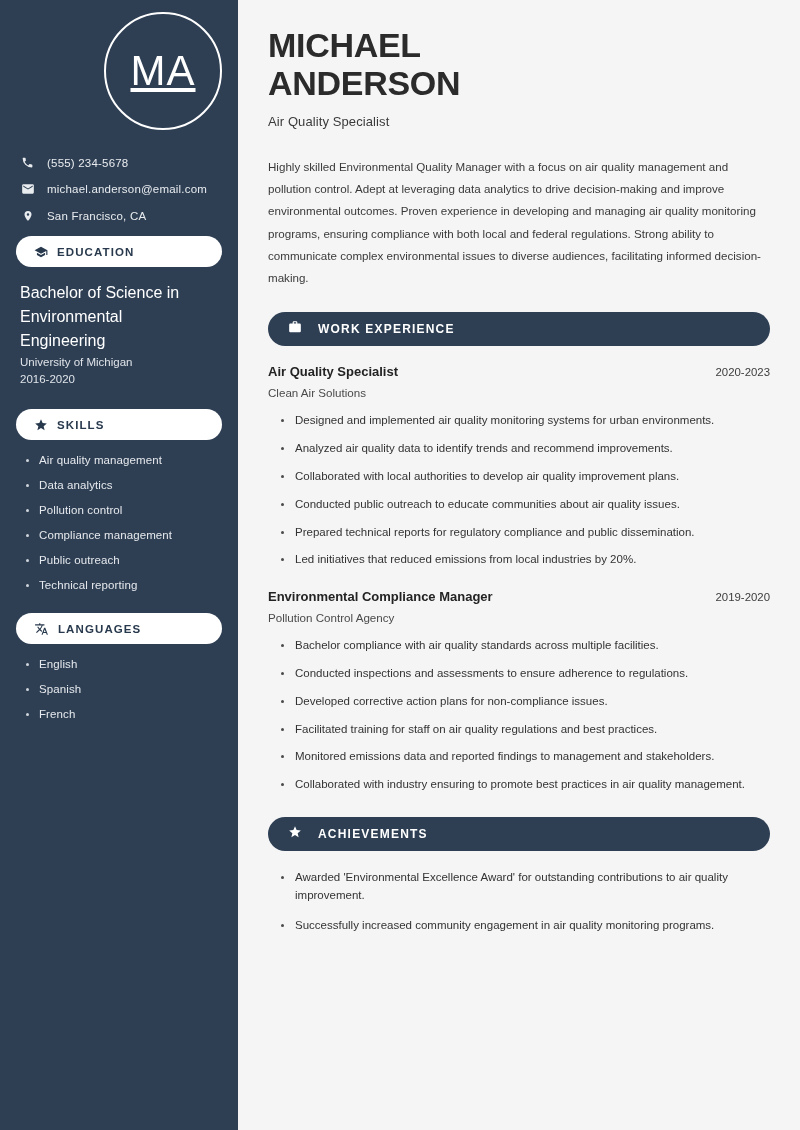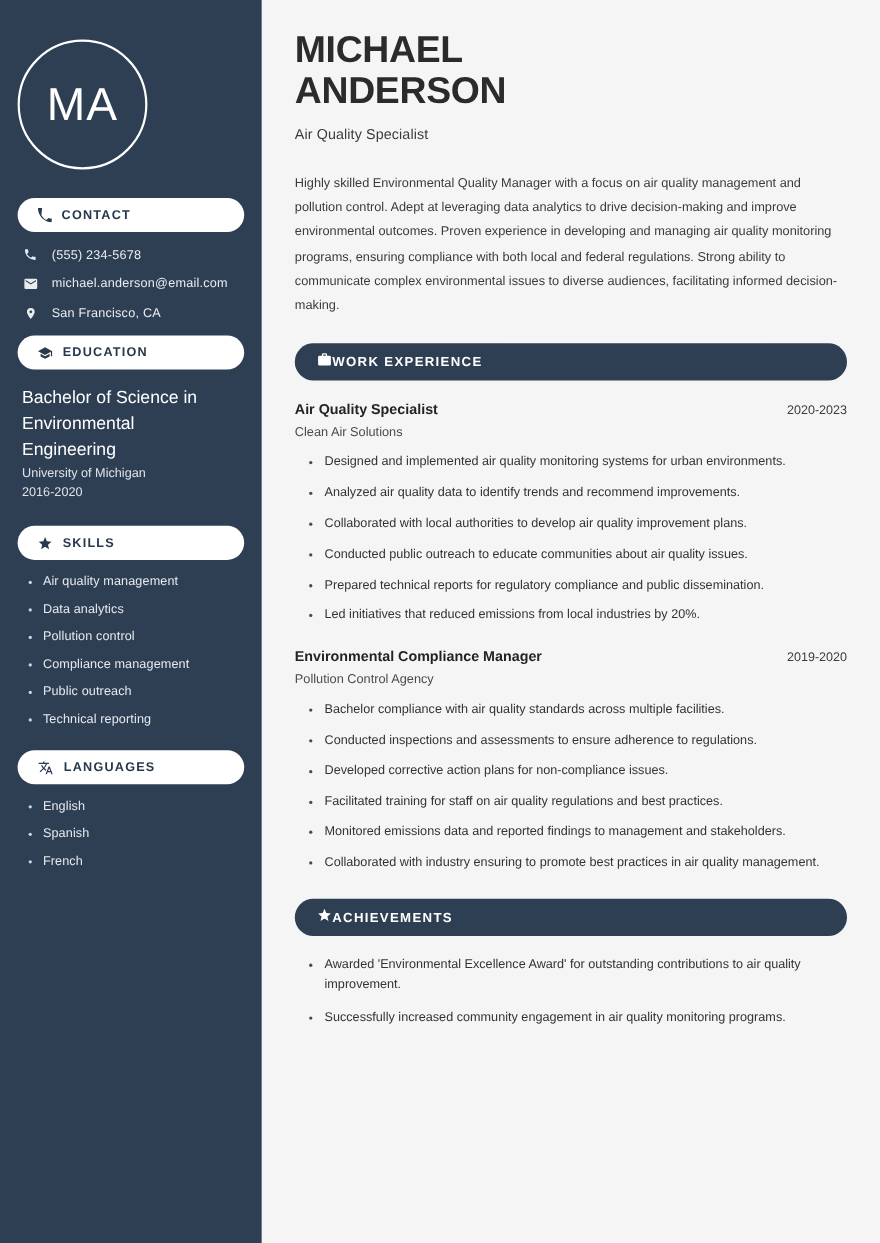--- a/index.html
+++ b/index.html
@@ -27,24 +27,25 @@
     width: 238px;
     min-width: 238px;
     background: #2e3f54;
     color: #ffffff;
     padding: 0 16px;
     position: relative;
   }
 
   .avatar-wrap {
     display: flex;
-    justify-content: flex-start;
-    align-items: center;
-    padding-top: 36px;
+    justify-content: flex-end;
+    align-items: center;
+    padding-top: 12px;
     padding-bottom: 26px;
+    text-decoration: underline;
   }
   .avatar {
     width: 118px;
     height: 118px;
     border-radius: 50%;
     border: 2px solid #ffffff;
     display: flex;
     align-items: center;
     justify-content: center;
     color: #ffffff;
@@ -161,21 +162,21 @@
     text-align: left;
   }
 
   .main-badge {
     background: #2e3f54;
     color: #ffffff;
     border-radius: 999px;
     height: 34px;
     display: flex;
     align-items: center;
-    gap: 0;
+    gap: 16px;
     padding: 0 20px;
     margin: 23px 0 18px 0;
     text-align: center;
   }
   .main-badge .badge-label {
     font-size: 12px;
     font-weight: bold;
     letter-spacing: 1.2px;
     text-transform: uppercase;
   }
@@ -231,28 +232,20 @@
 <body>
 
 <div class="page">
 
   <aside class="sidebar">
 
     <div class="avatar-wrap">
       <div class="avatar">MA</div>
     </div>
 
-    <div class="side-badge">
-      <span>
-        <svg width="13" height="13" viewBox="0 0 24 24" fill="#28394d">
-          <path d="M6.6 10.8c1.9 3.7 4.9 6.7 8.6 8.6l2.9-2.9c.4-.4.9-.5 1.3-.3 1.4.5 3 .7 4.6.7.7 0 1.2.6 1.2 1.2V22c0 .7-.6 1.2-1.2 1.2C11.8 23.2 1 12.4 1 -.4V-4c0-.7.6-1.2 1.2-1.2h3.8C6.7-5.2 7.2-4.7 7.2-4c0 1.6.3 3.2.7 4.6.1.5 0 1-.3 1.3L6.6 10.8z" transform="translate(0 1)"></path>
-        </svg>
-      </span>
-      <span class="badge-label">CONTACT</span>
-    </div>
 
     <div class="contact-list">
       <div class="contact-row">
         <span class="ci">
           <svg width="13" height="13" viewBox="0 0 24 24" fill="#e9ecef">
             <path d="M6.62 10.79a15.05 15.05 0 006.59 6.59l2.2-2.2c.27-.27.67-.36 1.02-.24 1.12.37 2.33.57 3.57.57.55 0 1 .45 1 1V20c0 .55-.45 1-1 1A17 17 0 013 4c0-.55.45-1 1-1h3.5c.55 0 1 .45 1 1 0 1.25.2 2.45.57 3.57.11.35.03.74-.25 1.02l-2.2 2.2z"></path>
           </svg>
         </span>
         <span>(555) 234-5678</span>
       </div>

